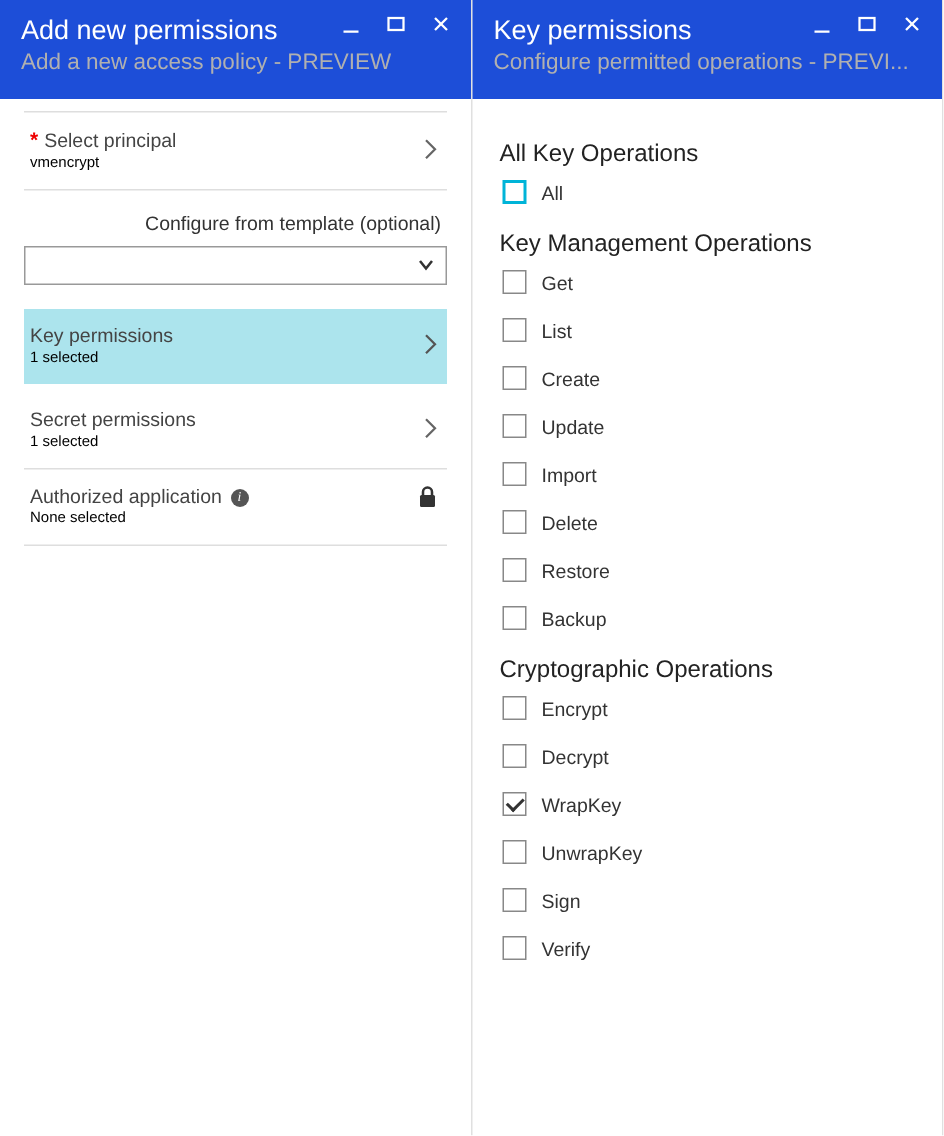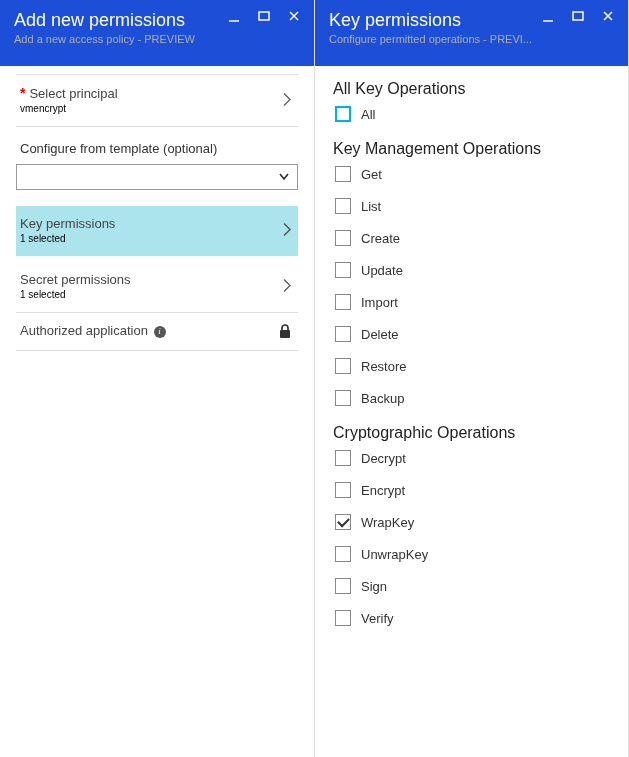--- a/index.html
+++ b/index.html
@@ -27,21 +27,21 @@
     padding: 10px 14px 12px 14px;
     position: relative;
     height: 66px;
   }
   .panel-title {
     font-size: 18px;
     font-weight: 400;
     color: #fff;
   }
   .panel-subtitle {
-    font-size: 11px;
+    font-size: 15px;
     color: #b0b0b0;
     margin-top: 2px;
     white-space: nowrap;
     overflow: hidden;
     text-overflow: ellipsis;
   }
   .panel-controls {
     position: absolute;
     top: 4px;
     right: 6px;
@@ -51,21 +51,21 @@
   .panel-controls .ctl {
     width: 28px;
     height: 24px;
     display: flex;
     align-items: center;
     justify-content: center;
     cursor: pointer;
     color: #fff;
   }
   .panel-body {
-    padding: 14px 18px;
+    padding: 28px 18px;
     flex: 1;
     overflow-y: auto;
   }
   .panel-left .panel-body { padding: 8px 16px 14px 16px; }
   .divider { border-top: 1px solid #dedede; }
 
   .row {
     padding: 10px 4px 12px 4px;
     position: relative;
     cursor: pointer;
@@ -87,21 +87,21 @@
     right: 6px;
     top: 50%;
     transform: translateY(-50%);
   }
   .lock {
     position: absolute;
     right: 6px;
     top: 10px;
   }
   .selected-row { background: #ace4ed; }
-  .label-only { font-size: 13px; color: #333; padding: 4px 4px 6px 4px;}
+  .label-only { font-size: 13px; color: #333; padding: 4px 4px 6px 4px; text-align: right;}
   .select-box {
     border: 1px solid #999;
     height: 26px;
     width: 100%;
     position: relative;
     background: #fff;
     margin: 2px 0 10px 0;
     cursor: pointer;
   }
   .select-arrow {
@@ -236,20 +236,21 @@
           </svg>
       </span>
     </div>
     <div class="divider"></div>
 
     <div class="row">
       <span class="row-label">
         <span>Authorized application</span>
         <span class="info-icon">i</span>
       </span>
+      <span class="row-value">None selected</span>
       <span class="lock">
         <svg width="14" height="16" viewBox="0 0 14 16">
             <rect x="2" y="7" width="10" height="8" rx="1" fill="#333"></rect>
             <path d="M4 7 V5 a3 3 0 0 1 6 0 V7" fill="none" stroke="#333" stroke-width="1.7"></path>
           </svg>
       </span>
     </div>
     <div class="divider"></div>
   </div>
 </div>
@@ -320,25 +321,25 @@
         <div class="check-row">
           <div class="cb"></div>
           <span class="lbl">Backup</span>
         </div>
       </div>
 
     <div class="section-title">Cryptographic Operations</div>
     <div id="sect-crypto">
         <div class="check-row">
           <div class="cb"></div>
+          <span class="lbl">Encrypt</span>
+        </div>
+        <div class="check-row">
+          <div class="cb"></div>
           <span class="lbl">Decrypt</span>
-        </div>
-        <div class="check-row">
-          <div class="cb"></div>
-          <span class="lbl">Encrypt</span>
         </div>
         <div class="check-row">
           <div class="cb checked"></div>
           <span class="lbl">WrapKey</span>
         </div>
         <div class="check-row">
           <div class="cb"></div>
           <span class="lbl">UnwrapKey</span>
         </div>
         <div class="check-row">

